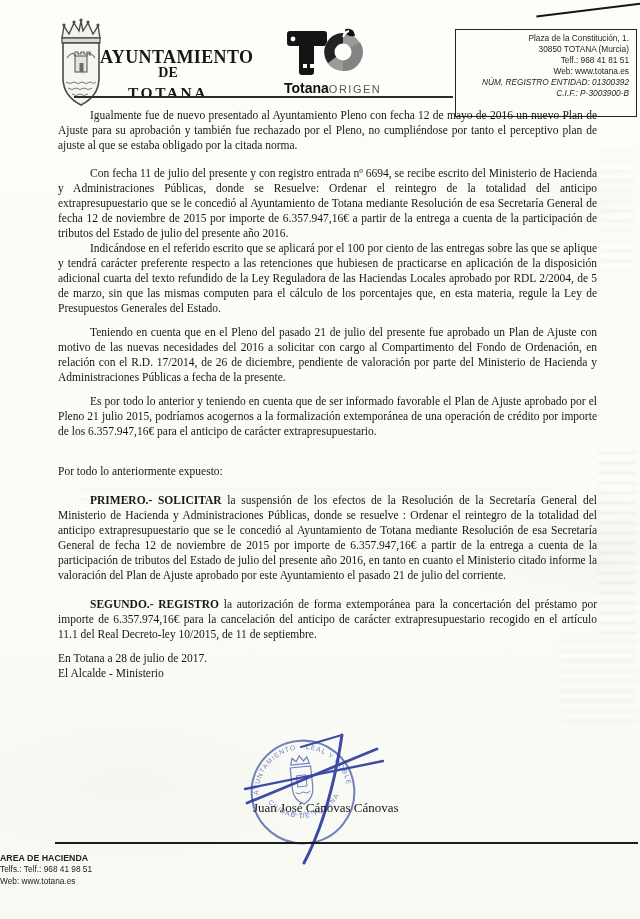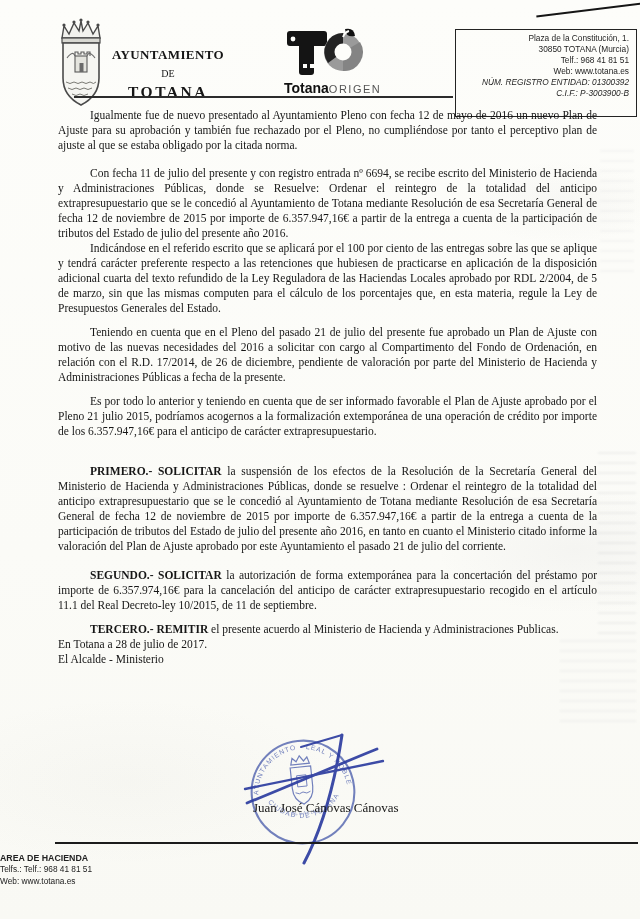--- a/index.html
+++ b/index.html
@@ -10,22 +10,22 @@
   }
   .page::before{
     content:"";position:absolute;inset:0;pointer-events:none;
     background:
       radial-gradient(140px 60px at 88% 22%, rgba(150,150,150,.05), transparent 70%),
       radial-gradient(200px 90px at 90% 60%, rgba(140,140,150,.06), transparent 70%),
       radial-gradient(300px 120px at 20% 85%, rgba(150,150,140,.04), transparent 70%);
   }
   
   .hdr-org{position:absolute;left:100px;top:48px;width:136px;text-align:center;line-height:1;}
-  .hdr-org .l1{font-size:13px;font-weight:bold;letter-spacing:.4px;}
-  .hdr-org .l2{font-size:10px;font-weight:normal;margin-top:8px;}
+  .hdr-org .l1{font-size:18px;font-weight:bold;letter-spacing:.4px;}
+  .hdr-org .l2{font-size:14px;font-weight:bold;margin-top:0;}
   .hdr-org .l3{font-size:15.5px;font-weight:bold;letter-spacing:2.5px;margin-top:5px;}
   .coat{position:absolute;left:54px;top:16px;}
   .hdr-rule{position:absolute;left:74px;top:96px;width:379px;height:2px;background:#2c2c2c;}
   .to-logo{position:absolute;left:283px;top:28px;}
   .to-wordmark{position:absolute;left:284px;top:80px;font-family:"Liberation Sans",sans-serif;line-height:1;}
   .to-wordmark .b{font-weight:bold;font-size:14px;color:#101010;}
   .to-wordmark .lt{font-size:11px;color:#555;letter-spacing:1.5px;}
   .addr-box{
     position:absolute;left:455px;top:29px;width:182px;height:88px;
     border:1.6px solid #232323;box-sizing:border-box;
@@ -125,26 +125,26 @@
   </div>
 
   <div class="corner-line"></div>
 
   <div class="bodytext">
     <p class="mb13">Igualmente fue de nuevo presentado al Ayuntamiento Pleno con fecha 12 de mayo de 2016 un nuevo Plan de Ajuste para su aprobación y también fue rechazado por el Pleno, no cumpliéndose por tanto el perceptivo plan de ajuste al que se estaba obligado por la citada norma.</p>
     <p>Con fecha 11 de julio del presente y con registro entrada nº 6694, se recibe escrito del Ministerio de Hacienda y Administraciones Públicas, donde se Resuelve: Ordenar el reintegro de la totalidad del anticipo extrapresupuestario que se le concedió al Ayuntamiento de Totana mediante Resolución de esa Secretaría General de fecha 12 de noviembre de 2015 por importe de 6.357.947,16€ a partir de la entrega a cuenta de la participación de tributos del Estado de julio del presente año 2016.</p>
     <p class="mb9">Indicándose en el referido escrito que se aplicará por el 100 por ciento de las entregas sobre las que se aplique y tendrá carácter preferente respecto a las retenciones que hubiesen de practicarse en aplicación de la disposición adicional cuarta del texto refundido de la Ley Reguladora de las Haciendas Locales aprobado por RDL 2/2004, de 5 de marzo, sin que las mismas computen para el cálculo de los porcentajes que, en esta materia, regule la Ley de Presupuestos Generales del Estado.</p>
     <p class="mb9">Teniendo en cuenta que en el Pleno del pasado 21 de julio del presente fue aprobado un Plan de Ajuste con motivo de las nuevas necesidades del 2016 a solicitar con cargo al Compartimento del Fondo de Ordenación, en relación con el R.D. 17/2014, de 26 de diciembre, pendiente de valoración por parte del Ministerio de Hacienda y Administraciones Públicas a fecha de la presente.</p>
     <p class="mb25">Es por todo lo anterior y teniendo en cuenta que de ser informado favorable el Plan de Ajuste aprobado por el Pleno 21 julio 2015, podríamos acogernos a la formalización extemporánea de una operación de crédito por importe de los 6.357.947,16€ para el anticipo de carácter extrapresupuestario.</p>
+    <p class="noind mb14">Por todo lo anteriormente expuesto:</p>
 
     <p class="mb14"><span class="lead">PRIMERO.- SOLICITAR</span><span> la suspensión de los efectos de la Resolución de la Secretaría General del Ministerio de Hacienda y Administraciones Públicas, donde se resuelve : Ordenar el reintegro de la totalidad del anticipo extrapresupuestario que se le concedió al Ayuntamiento de Totana mediante Resolución de esa Secretaría General de fecha 12 de noviembre de 2015 por importe de 6.357.947,16€ a partir de la entrega a cuenta de la participación de tributos del Estado de julio del presente año 2016, en tanto en cuanto el Ministerio citado informe la valoración del Plan de Ajuste aprobado por este Ayuntamiento el pasado 21 de julio del corriente.</span></p>
 
-    <p class="mb9"><span class="lead">SEGUNDO.- SOLICITAR</span><span> la autorización de forma extemporánea para la concertación del préstamo por importe de 6.357.974,16€ para la cancelación del anticipo de carácter extrapresupuestario recogido en el artículo 11.1 del Real Decreto-ley 10/2015, de 11 de septiembre.</span></p>
+    <p class="mb9"><span class="lead">SEGUNDO.- REGISTRO</span><span> la autorización de forma extemporánea para la concertación del préstamo por importe de 6.357.974,16€ para la cancelación del anticipo de carácter extrapresupuestario recogido en el artículo 11.1 del Real Decreto-ley 10/2015, de 11 de septiembre.</span></p>
 
-    <p><span class="lead">TERCERO.- REMITIR</span><span> el presente acuerdo al Ministerio de Hacienda y Administraciones Publicas.</span></p>
 
     <p class="sig-line">En Totana a  28 de julio de 2017.</p>
     <p class="sig-line2">El Alcalde - Ministerio</p>
   </div>
 
   <svg class="stamp" width="112" height="112" viewBox="0 0 120 120">
     <defs>
       <path id="arcTop" d="M 12 62 A 48 48 0 0 1 108 62"></path>
       <path id="arcBot" d="M 17 58 A 46 46 0 0 0 103 58"></path>
     </defs>
@@ -170,21 +170,21 @@
       <path d="M 137 12 C 131 52, 119 102, 99 140" stroke-width="3"></path>
       <path d="M 96 24 L 137 12" stroke-width="2"></path>
     </g>
   </svg>
 
   <div class="signer-name">Juan José Cánovas Cánovas</div>
 
   <div class="foot-rule"></div>
   <div class="foot">
     <div class="dept">AREA DE HACIENDA</div>
-    <div>Telfs.: Telf.: 968 41 81 51</div>
+    <div>Telfs.: Telf.: 968 41 98 51</div>
     <div>Web: www.totana.es</div>
   </div>
 
   <div class="bleed b1"></div>
   <div class="bleed b2"></div>
   <div class="bleed b3"></div>
   <div class="bleed b4"></div>
 
 </div>
 

